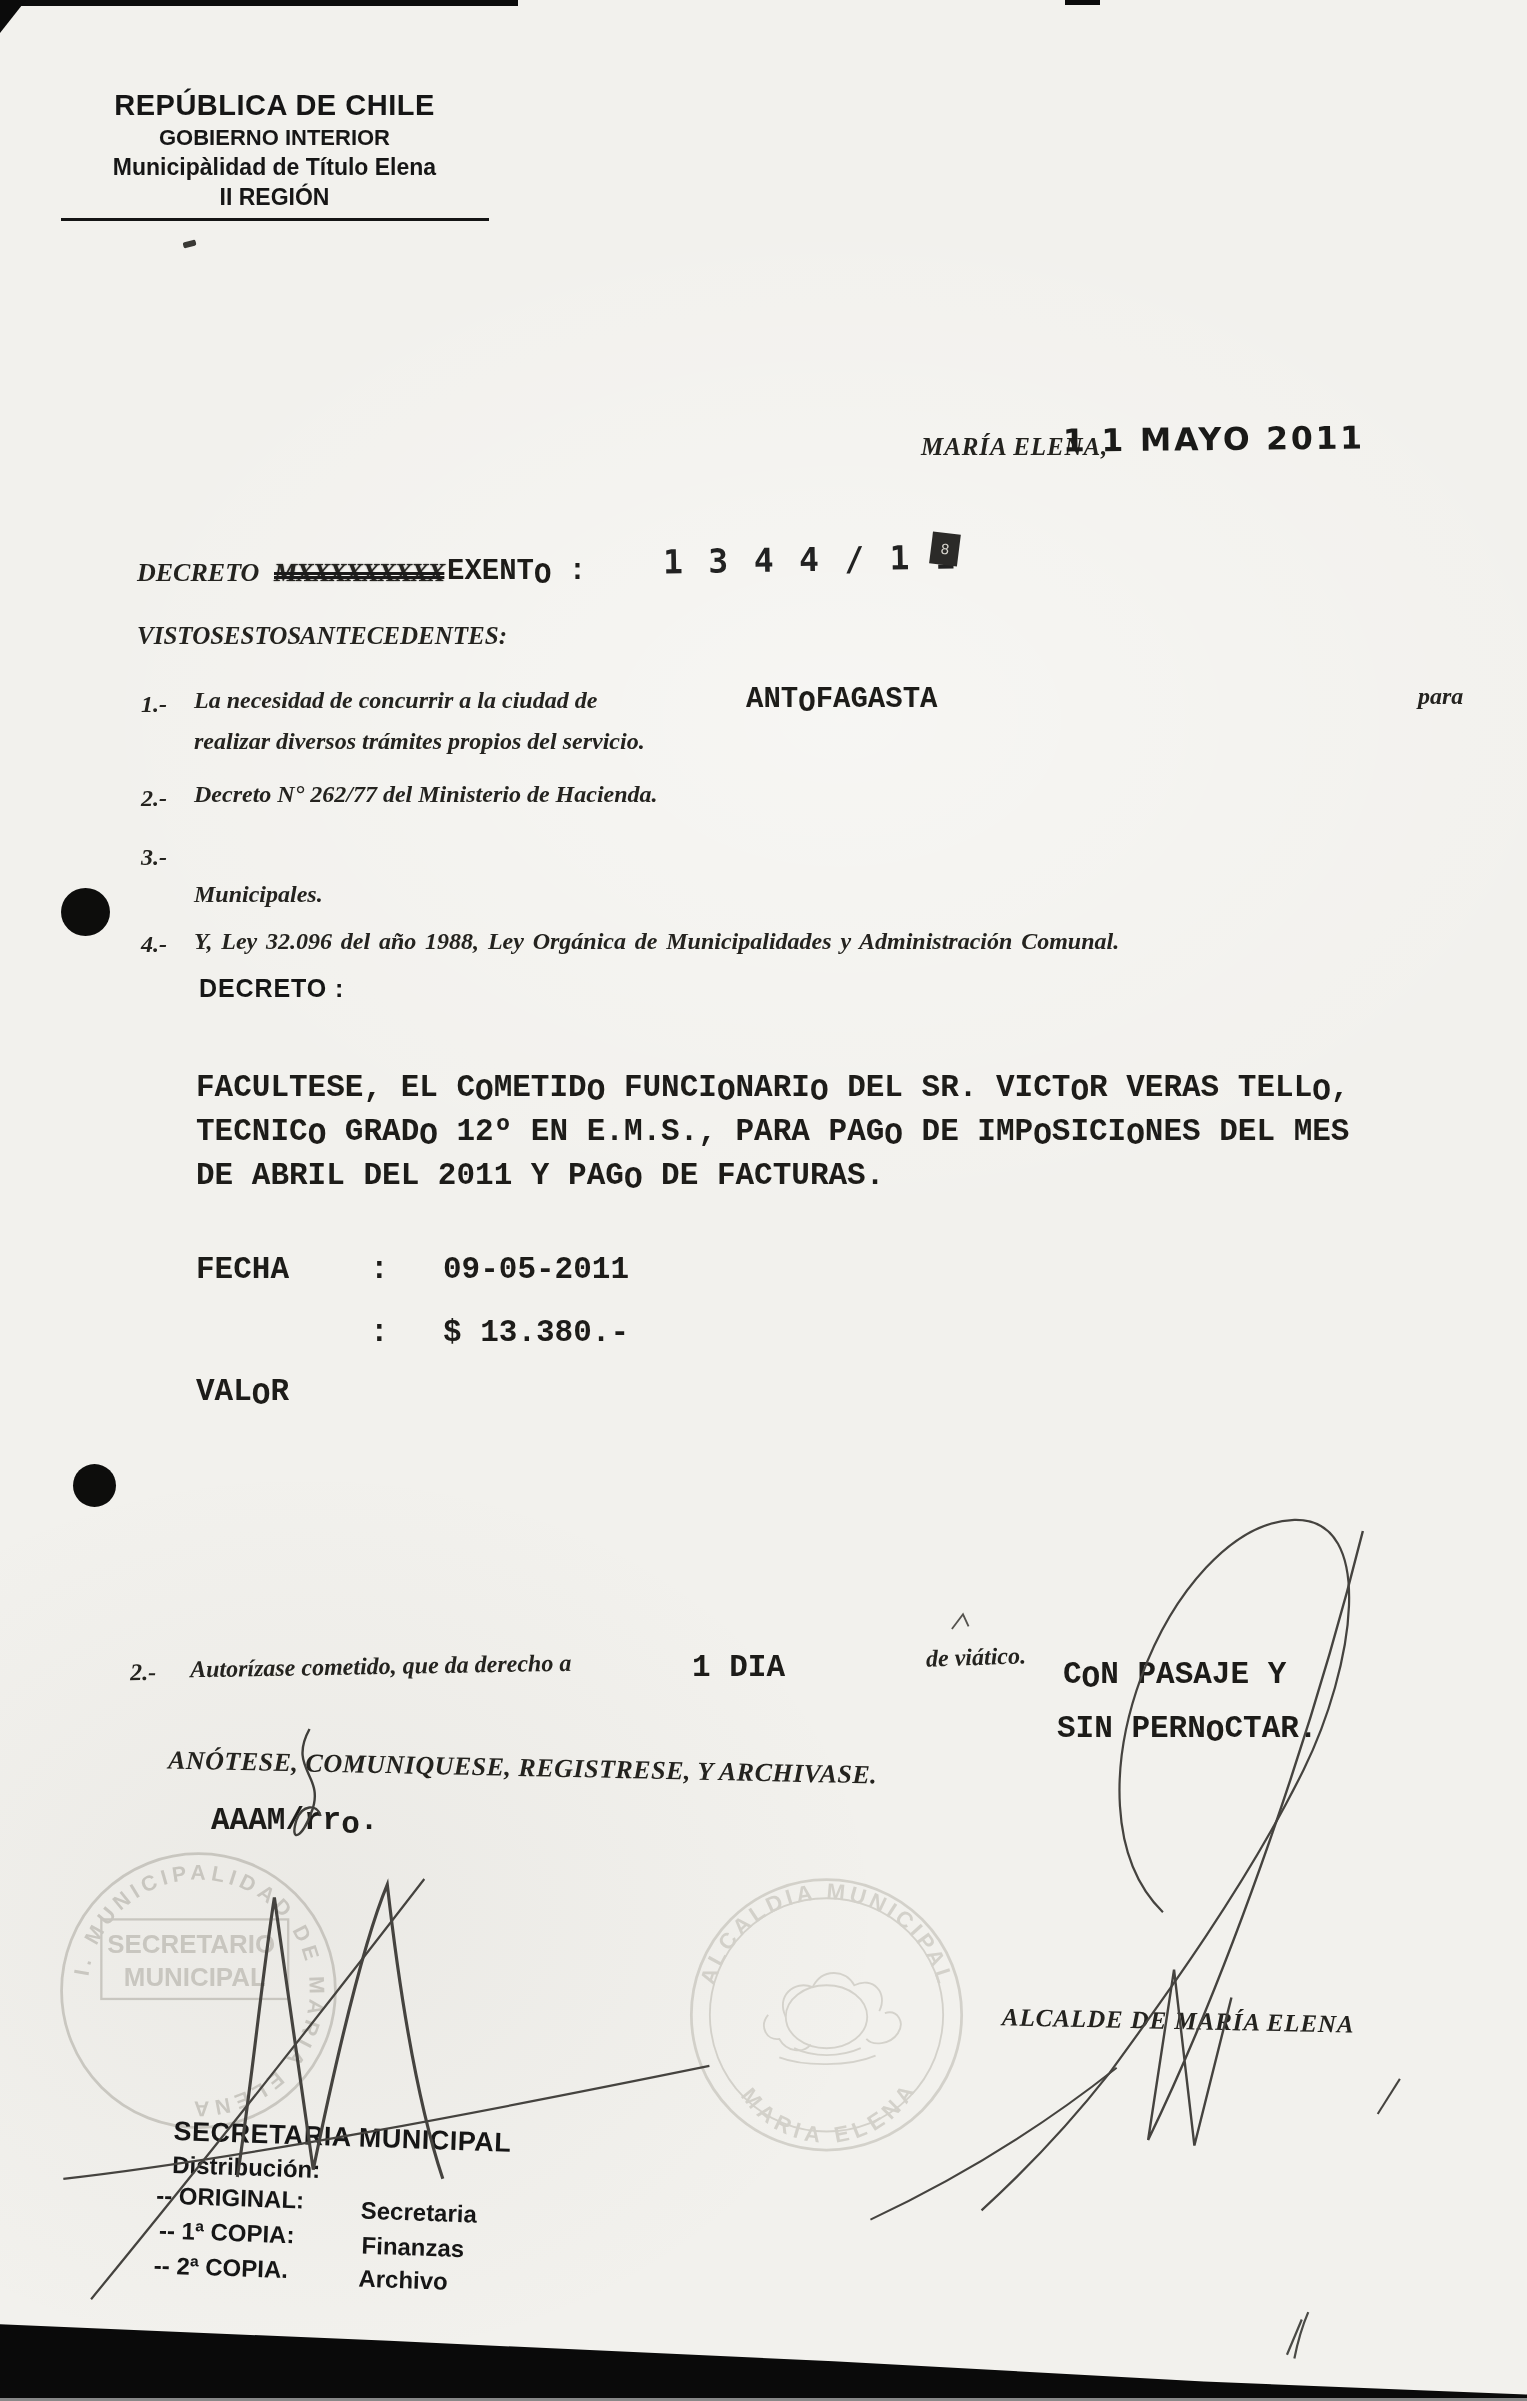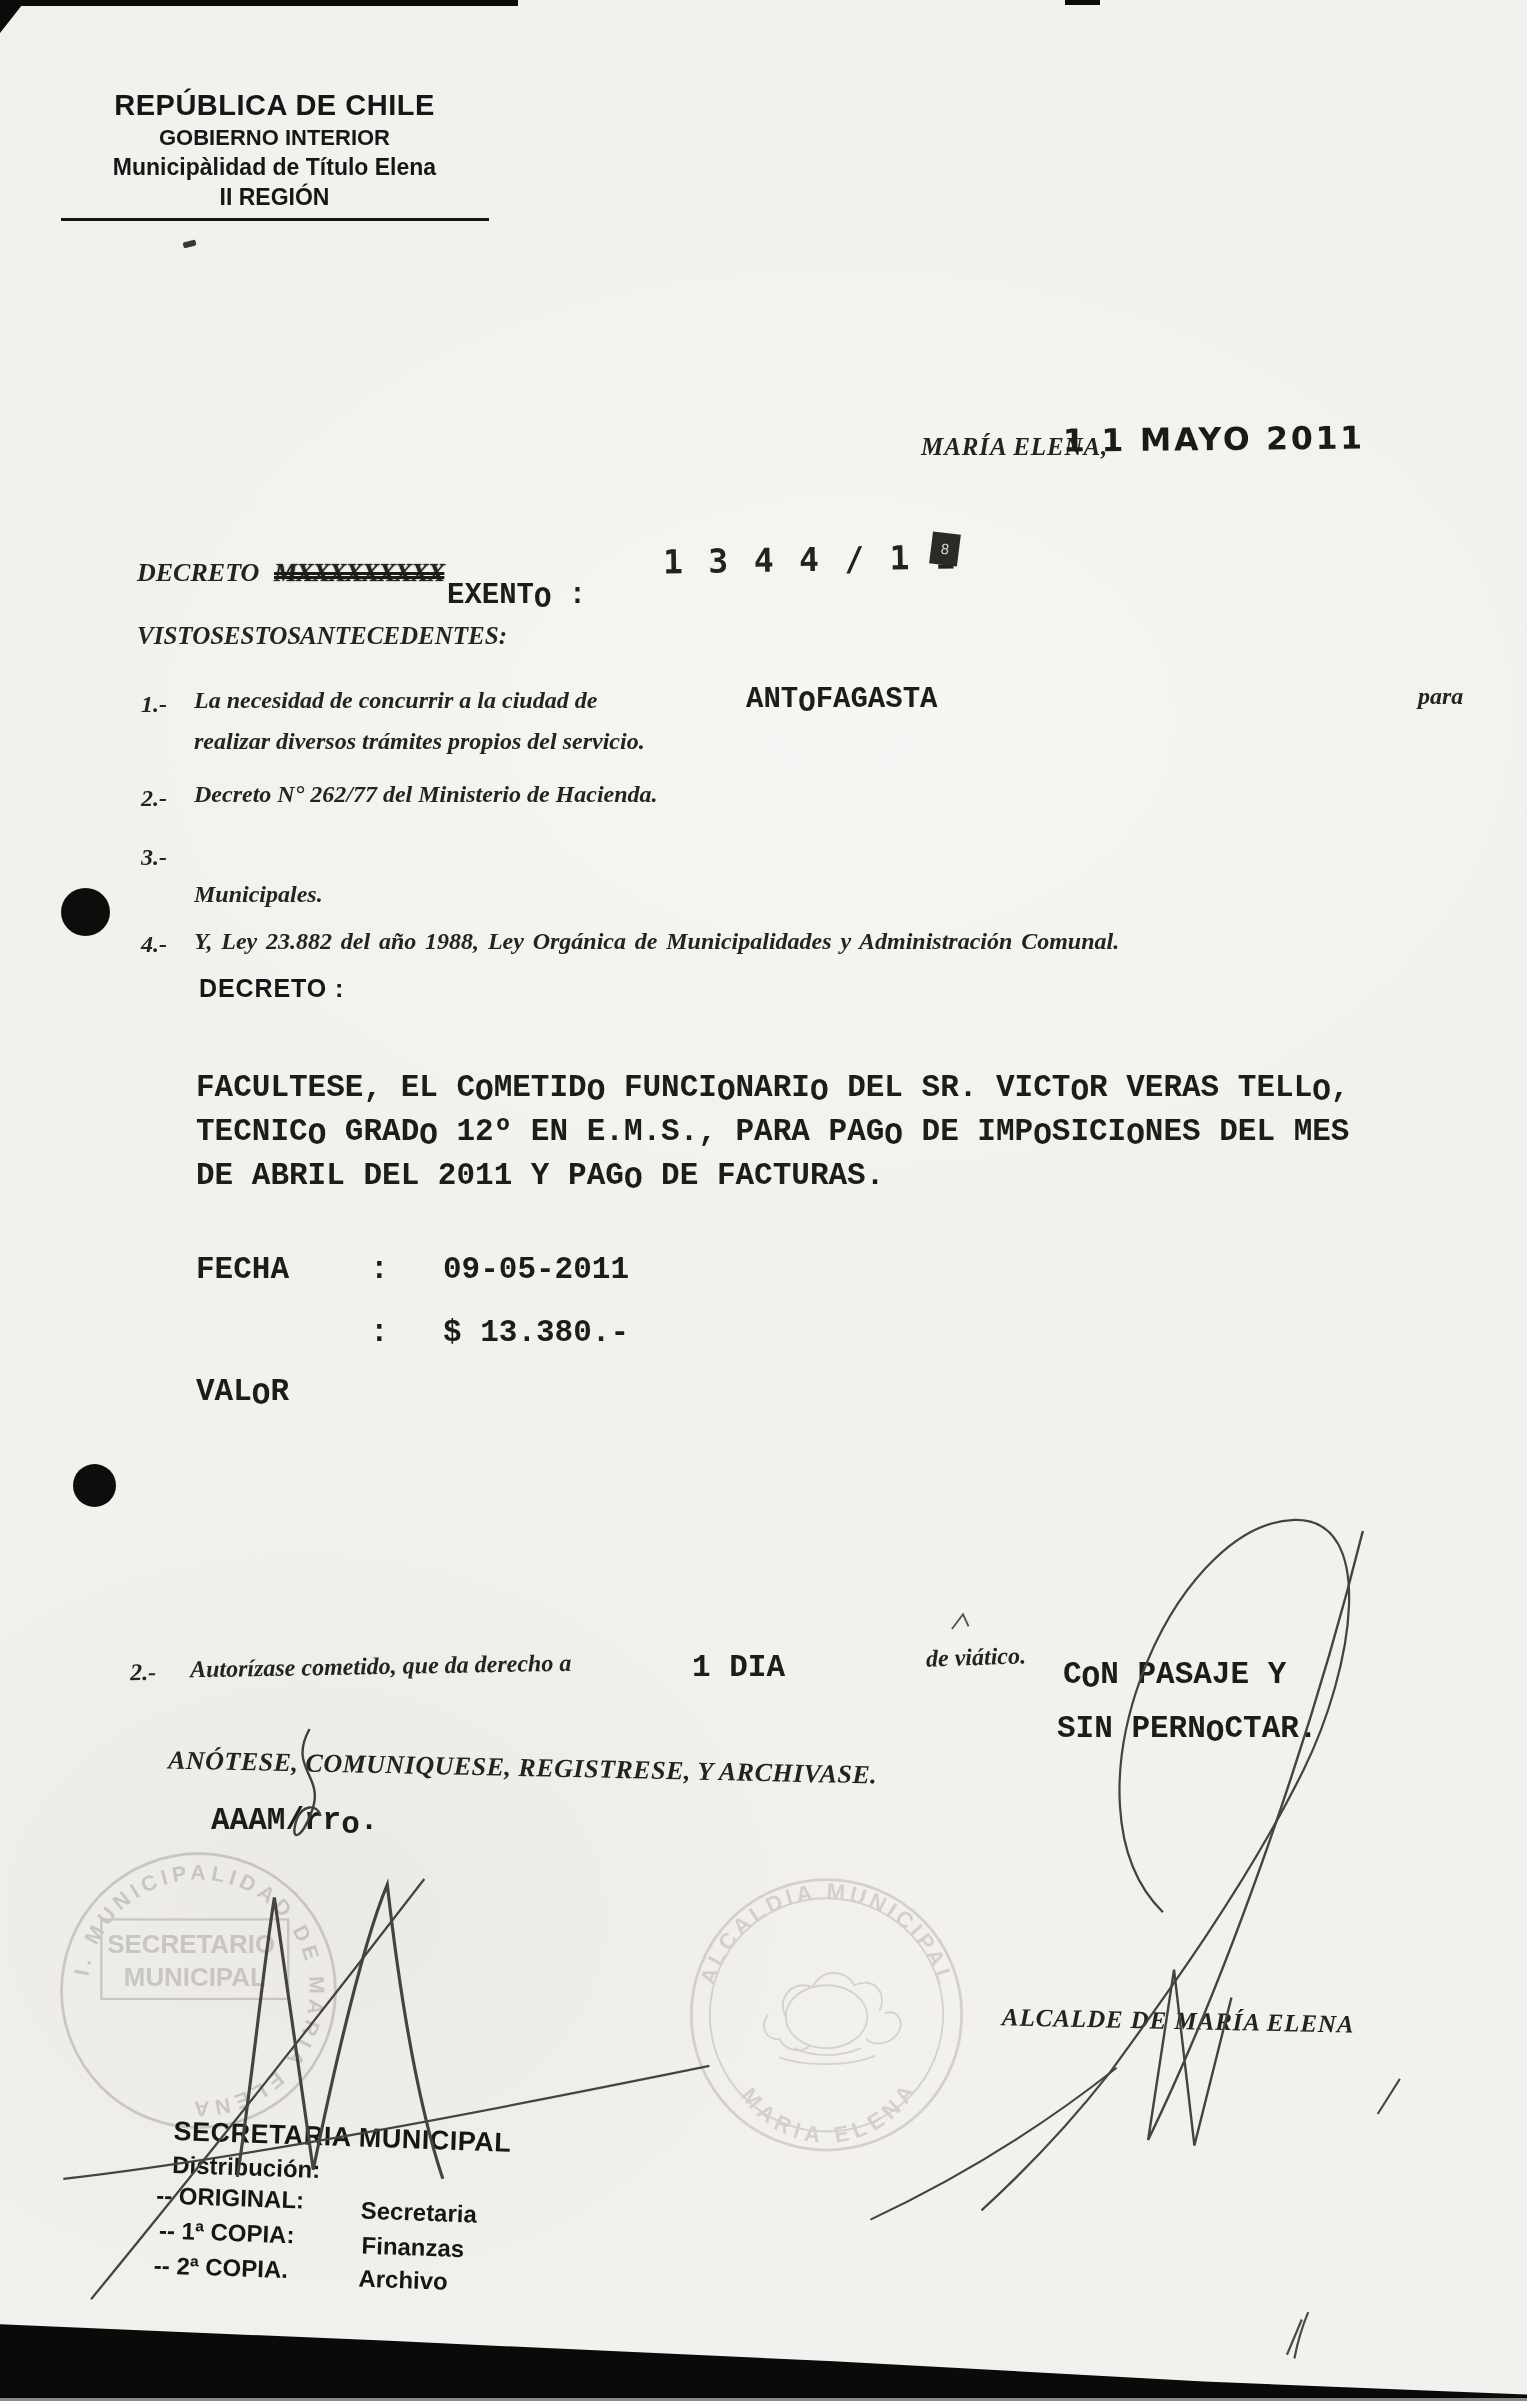--- a/index.html
+++ b/index.html
@@ -49,42 +49,42 @@
     <div class="sansb l4">II REGIÓN</div>
     <div class="rule"></div>
   </div>
   <div class="abs" style="left:183px;top:241px;width:13px;height:5.6px;background:#3a3935;transform:rotate(-15deg);border-radius:1.9px;"></div>
 
   <div class="abs serit" style="left:921px;top:433px;font-size:25px;letter-spacing:0.9px;">MARÍA ELENA,</div>
   <div class="abs" style="left:1063px;top:421px;font-family:'DejaVu Sans',sans-serif;font-weight:bold;font-size:31.5px;letter-spacing:2.8px;color:#1a1a18;transform:rotate(-0.6deg);">1 1 MAYO 2011</div>
 
   <div class="abs serit" style="left:137px;top:558px;font-size:26px;">DECRETO</div>
   <div class="abs serit struck" style="left:274px;top:558px;font-size:26px;">MXXXXXXXXX</div>
-  <div class="abs tw" style="left:447px;top:555px;font-size:29px;margin-top:24px;">EXENT<span class="lowo">O</span> :</div>
+  <div class="abs tw" style="left:447px;top:555px;font-size:29px;">EXENT<span class="lowo">O</span> :</div>
   <div class="abs stampnum" style="left:663px;top:540px;font-size:33px;letter-spacing:2.8px;transform:rotate(-1deg);">1 3 4 4 / 1 1</div>
   <div class="abs sealbox" style="left:931px;top:533px;">
       <span>8</span>
     </div>
 
   <div class="abs serit" style="left:137px;top:622px;font-size:25px;word-spacing:-6.5px;">VISTOS ESTOS ANTECEDENTES:</div>
 
   <div class="abs serit itnum" style="left:141px;top:691px;">1.-</div>
   <div class="abs serit ittext" style="left:194px;top:687px;">La necesidad de concurrir a la ciudad de</div>
   <div class="abs tw" style="left:746px;top:683px;font-size:29px;">ANT<span class="lowo">O</span>FAGASTA</div>
   <div class="abs serit ittext" style="left:1418px;top:683px;">para</div>
   <div class="abs serit ittext" style="left:194px;top:728px;">realizar diversos trámites propios del servicio.</div>
 
   <div class="abs serit itnum" style="left:141px;top:785px;">2.-</div>
   <div class="abs serit ittext" style="left:194px;top:781px;">Decreto N° 262/77 del Ministerio de Hacienda.</div>
 
   <div class="abs serit itnum" style="left:141px;top:844px;">3.-</div>
   <div class="abs serit ittext" style="left:194px;top:881px;">Municipales.</div>
 
   <div class="abs serit itnum" style="left:141px;top:931px;">4.-</div>
-  <div class="abs serit ittext" style="left:194px;top:928px;word-spacing:2.8px;">Y, Ley 23.882 del año 1988, Ley Orgánica de Municipalidades y Administración Comunal.</div>
+  <div class="abs serit ittext" style="left:194px;top:928px;word-spacing:2.8px;">Y, Ley 32.096 del año 1988, Ley Orgánica de Municipalidades y Administración Comunal.</div>
 
   <div class="abs sansb" style="left:199px;top:974px;font-size:25px;letter-spacing:0.9px;">DECRETO :</div>
 
   <div class="abs" style="left:196px;top:1066px;line-height:44px;">
     <div class="tw" style="font-size:31px;">FACULTESE, EL C<span class="lowo">O</span>METID<span class="lowo">O</span> FUNCI<span class="lowo">O</span>NARI<span class="lowo">O</span> DEL SR. VICT<span class="lowo">O</span>R VERAS TELL<span class="lowo">O</span>,</div>
     <div class="tw" style="font-size:31px;">TECNIC<span class="lowo">O</span> GRAD<span class="lowo">O</span> 12º EN E.M.S., PARA PAG<span class="lowo">O</span> DE IMP<span class="lowo">O</span>SICI<span class="lowo">O</span>NES DEL MES</div>
     <div class="tw" style="font-size:31px;">DE ABRIL DEL 2011 Y PAG<span class="lowo">O</span> DE FACTURAS.</div>
   </div>
 
   <div class="abs tw" style="left:196px;top:1252px;font-size:31px;">FECHA</div>

